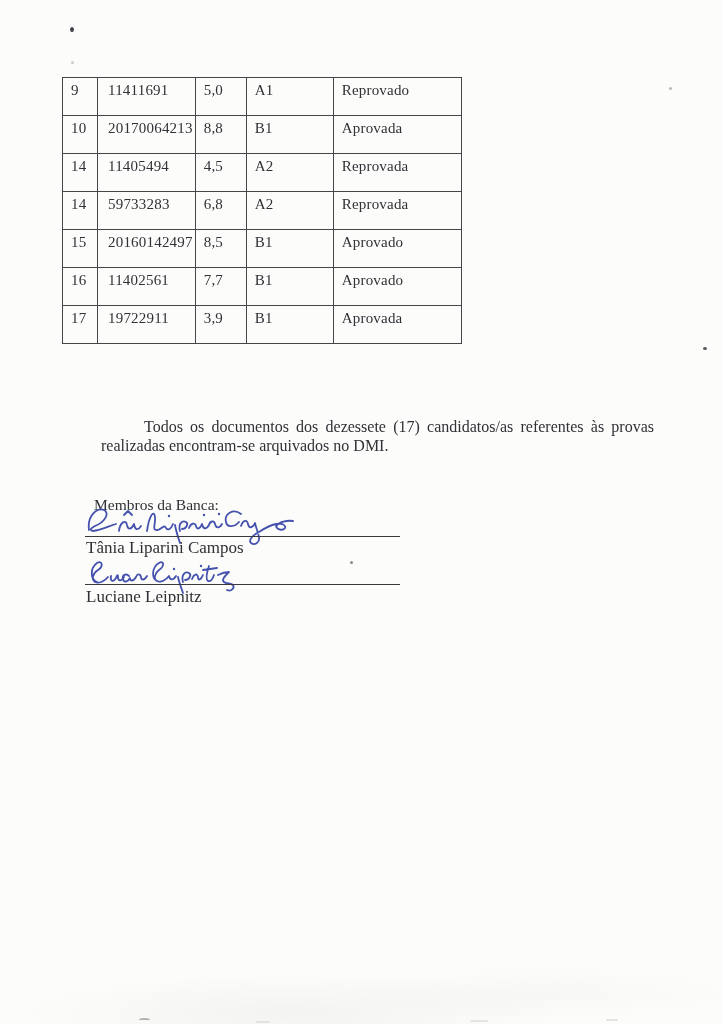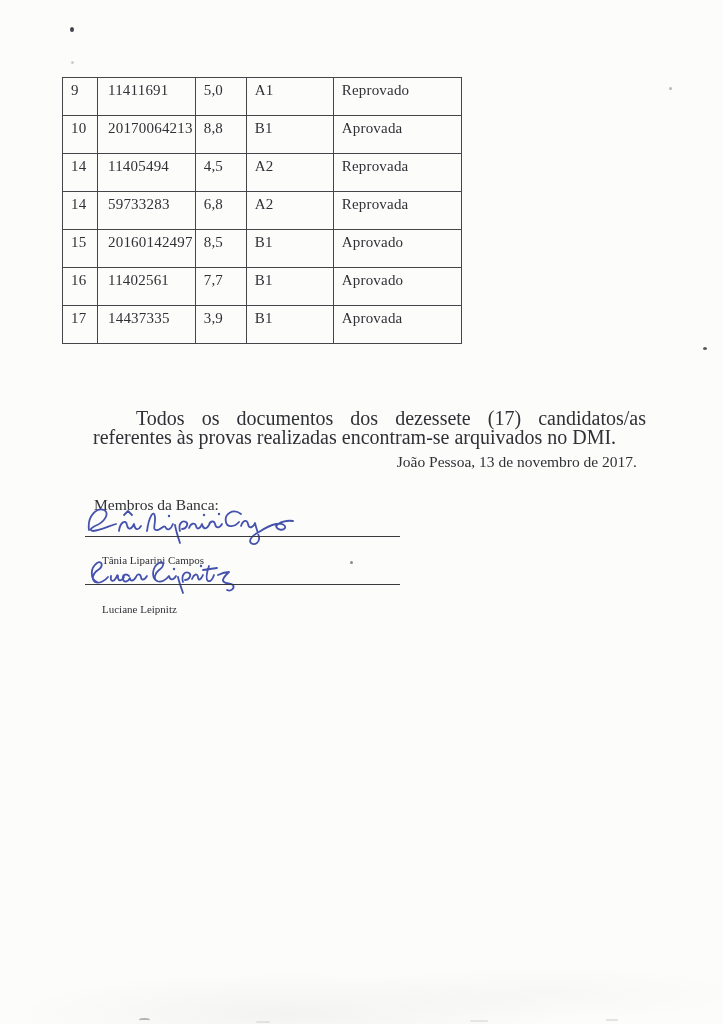--- a/index.html
+++ b/index.html
@@ -36,22 +36,22 @@
     white-space: nowrap;
   }
   .results-table td.col-id { padding-left: 10px; }
 
   
   .body-paragraph {
     position: absolute;
     left: 85px;
     top: 401px;
     width: 553px;
-    margin: 8px;
-    font-size: 20px;
+    margin: 16px;
+    font-size: 16px;
     line-height: 19px;
     text-indent: 43px;
     text-align: justify;
   }
   .date-line {
     position: absolute;
     left: 84px;
     top: 453px;
     width: 553px;
     margin: 0;
@@ -61,22 +61,22 @@
   .signatures-heading {
     position: absolute;
     left: 86px;
     top: 488px;
     margin: 8px;
     font-size: 15.5px;
   }
   .printed-name {
     position: absolute;
     left: 86px;
-    margin: 16px;
-    font-size: 11px;
+    margin: 0;
+    font-size: 17px;
   }
   .name-1 { top: 538px; }
   .name-2 { top: 587px; }
 
   
   .sig-line {
     position: absolute;
     left: 85px;
     width: 315px;
     height: 1px;
@@ -160,31 +160,30 @@
         </tr>
         <tr>
           <td class="col-num">16</td>
           <td class="col-id">11402561</td>
           <td class="col-grade">7,7</td>
           <td class="col-level">B1</td>
           <td class="col-result">Aprovado</td>
         </tr>
         <tr>
           <td class="col-num">17</td>
-          <td class="col-id">14437335</td>
+          <td class="col-id">19722911</td>
           <td class="col-grade">3,9</td>
           <td class="col-level">B1</td>
           <td class="col-result">Aprovada</td>
         </tr>
       </tbody>
   </table>
 
   <p class="body-paragraph">Todos os documentos dos dezessete (17) candidatos/as referentes às provas realizadas encontram-se arquivados no DMI.</p>
 
-  <p class="date-line">João Pessoa, 13 de novembro de 2017.</p>
 
   <p class="signatures-heading">Membros da Banca:</p>
 
   <svg class="sig sig-1" width="230" height="44" viewBox="0 0 230 44">
     <path d="M6 26 C4 12, 14 3, 21 6 C27 9, 22 18, 12 22 C8 24, 6 26, 10 27 C18 26, 26 22, 33 20
              M36 27 C37 18, 43 15, 44 21 C45 26, 48 26, 51 20 C52 26, 55 27, 58 22" stroke="#4452ae"></path>
     <path d="M41 11 L45 7 L49 11" stroke="#4452ae"></path>
     <path d="M64 27 C66 12, 71 5, 72 13 C73 20, 68 27, 75 26 C79 25, 81 20, 83 24 C85 27, 88 25, 90 20
              M92 21 C93 27, 95 33, 97 39
              M97 27 C95 20, 99 16, 103 18 C106 20, 103 25, 99 25

